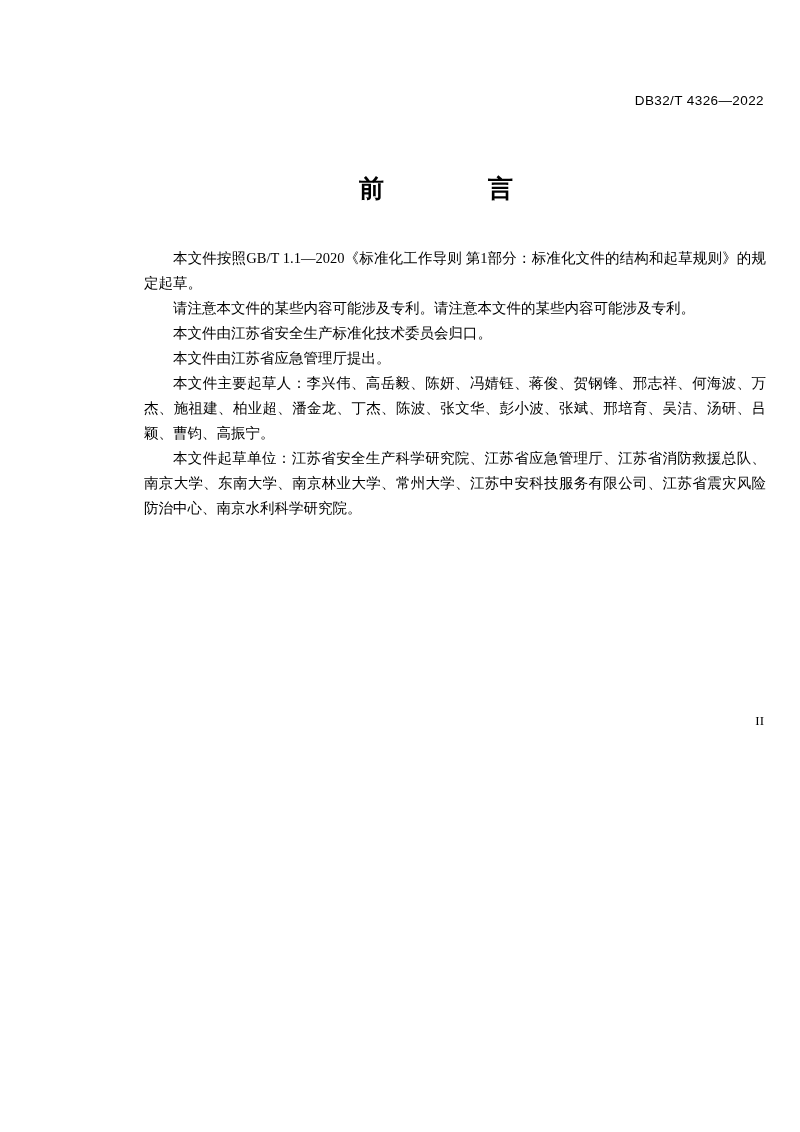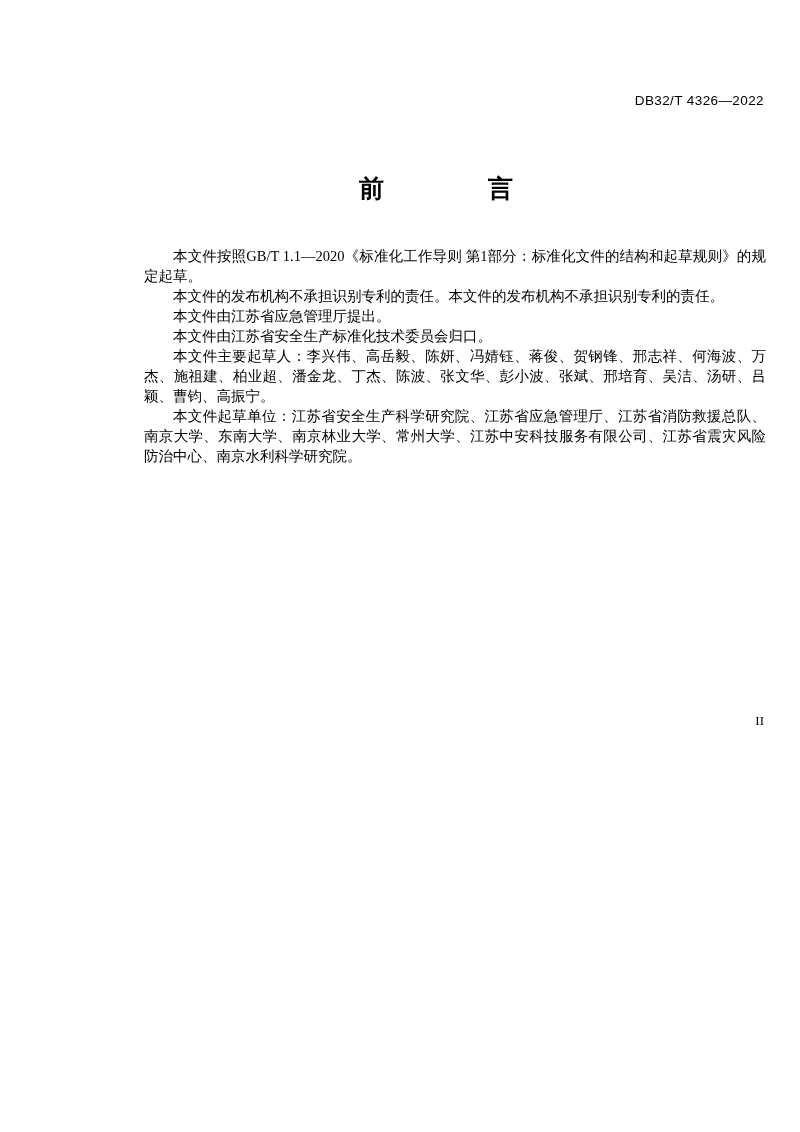--- a/index.html
+++ b/index.html
@@ -45,21 +45,21 @@
     letter-spacing: 18px;
     text-indent: 18px;
     color: #000;
   }
   .body-block {
     position: absolute;
     top: 246px;
     left: 108px;
     width: 622px;
     font-size: 14.5px;
-    line-height: 20px;
+    line-height: 25px;
     text-align: justify;
     text-justify: inter-ideograph;
   }
   .para {
     margin: 0;
     text-indent: 2em;
   }
   .footer-page {
     position: absolute;
     bottom: 79px;
@@ -73,22 +73,22 @@
 <body>
 
 <div class="page">
 
   <div class="header-std">DB32/T 4326—2022</div>
 
   <div class="title">前　　言</div>
 
   <div class="body-block">
     <p class="para">本文件按照GB/T 1.1—2020《标准化工作导则 第1部分：标准化文件的结构和起草规则》的规定起草。</p>
-    <p class="para">本文件的发布机构不承担识别专利的责任。本文件的发布机构不承担识别专利的责任。</p>
+    <p class="para">请注意本文件的某些内容可能涉及专利。请注意本文件的某些内容可能涉及专利。</p>
+    <p class="para">本文件由江苏省安全生产标准化技术委员会归口。</p>
     <p class="para">本文件由江苏省应急管理厅提出。</p>
-    <p class="para">本文件由江苏省安全生产标准化技术委员会归口。</p>
     <p class="para">本文件主要起草人：李兴伟、高岳毅、陈妍、冯婧钰、蒋俊、贺钢锋、邢志祥、何海波、万杰、施祖建、柏业超、潘金龙、丁杰、陈波、张文华、彭小波、张斌、邢培育、吴洁、汤研、吕颖、曹钧、高振宁。</p>
     <p class="para">本文件起草单位：江苏省安全生产科学研究院、江苏省应急管理厅、江苏省消防救援总队、南京大学、东南大学、南京林业大学、常州大学、江苏中安科技服务有限公司、江苏省震灾风险防治中心、南京水利科学研究院。</p>
   </div>
 
   <div class="footer-page">II</div>
 
 </div>
 
 </body></html>

